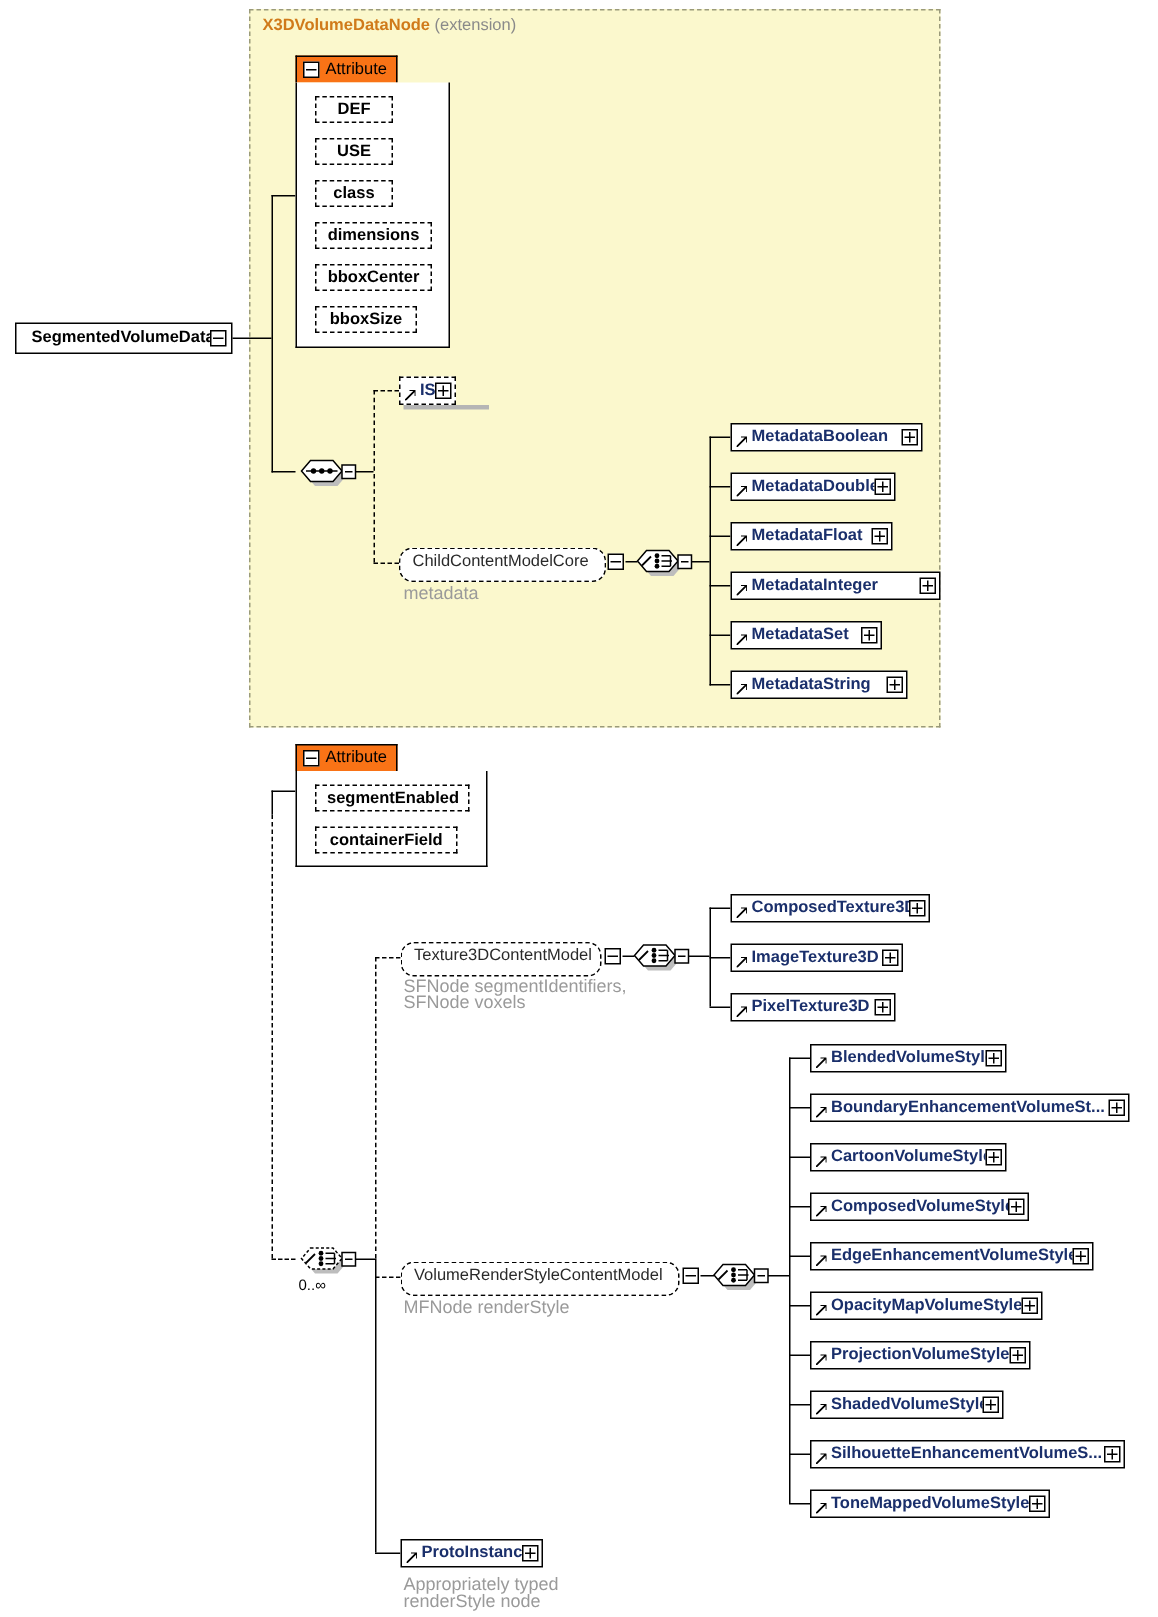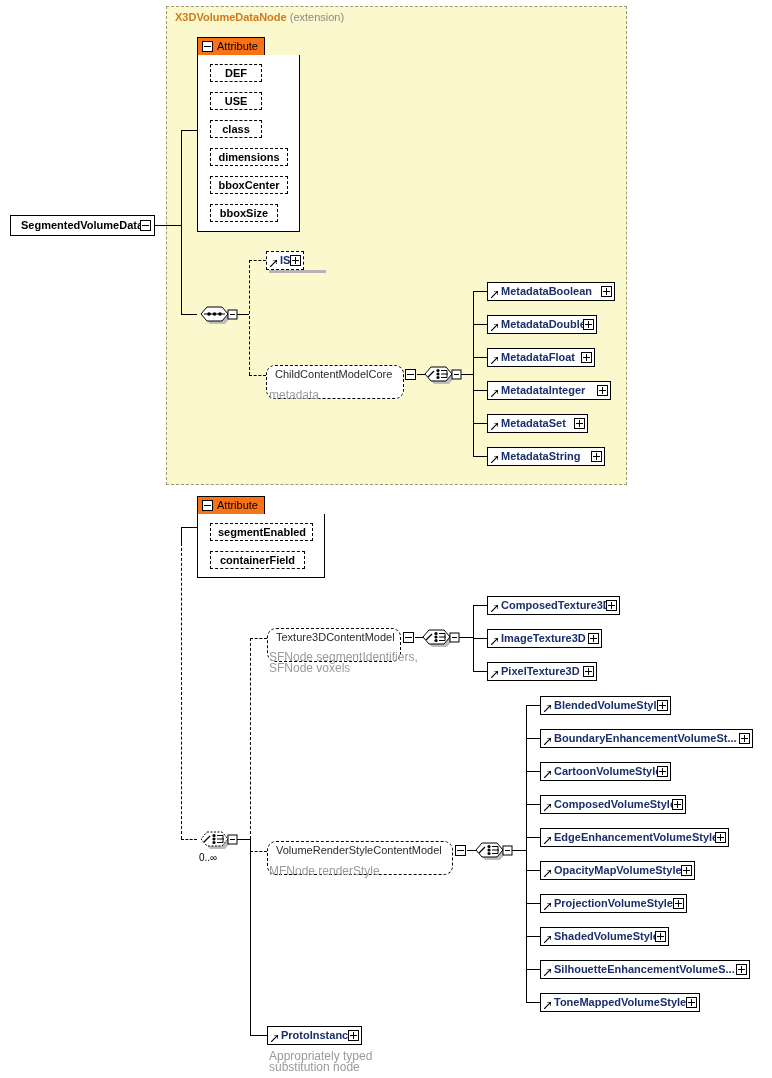--- a/index.html
+++ b/index.html
@@ -47,21 +47,21 @@
         white-space:nowrap;}
   .attrtab .m{position:absolute;left:4px;top:3px;width:11px;height:11px;border:1px solid #000;background:#fff;box-sizing:border-box;}
   .attrtab .m:before{content:"";position:absolute;left:1px;top:4px;width:7px;height:1px;background:#000;}
   .abox{position:absolute;box-sizing:border-box;background:#fff;border:1px dashed #000;
         height:18px;line-height:16px;font-size:11px;font-weight:bold;color:#000;
         white-space:nowrap;padding:0 7px;text-align:center;}
   .abox:after{content:"";position:absolute;left:3px;top:18px;width:100%;height:3px;background:#b5b5b5;z-index:-1;}
 
   
   .mbox{position:absolute;box-sizing:border-box;background:#fff;border:1px dashed #000;border-radius:9px;
-        height:34px;line-height:17px;font-size:11px;color:#2a2a2a;white-space:nowrap;padding:0 8px;}
+        height:23px;line-height:17px;font-size:11px;color:#2a2a2a;white-space:nowrap;padding:0 8px;}
   .mbox:after{content:"";position:absolute;left:3px;top:19px;width:100%;height:3px;background:#b5b5b5;z-index:-1;border-radius:0 0 4px 4px;}
   .note{position:absolute;font-size:12px;color:#9a9a9a;line-height:11px;white-space:pre;}
 
   
   .comp{position:absolute;width:46px;height:26px;}
   .comp svg{display:block;}
   .card{position:absolute;font-size:10px;color:#000;white-space:nowrap;}
 </style>
 </head>
 <body>
@@ -172,21 +172,21 @@
     <span>MetadataDouble</span>
     <span class="plus"></span>
   </div>
   <div class="ebox shadow haspad" style="left:487px;top:348px;width:108px;">
     <svg class="arrow" viewBox="0 0 7 7">
         <path d="M0 7 L7 0 M7 0 L3 0 M7 0 L7 4" stroke="#000" stroke-width="1.2" fill="none"></path>
       </svg>
     <span>MetadataFloat</span>
     <span class="plus"></span>
   </div>
-  <div class="ebox shadow haspad" style="left:487px;top:381px;width:124px;">
+  <div class="ebox shadow haspad" style="left:487px;top:381px;width:140px;">
     <svg class="arrow" viewBox="0 0 7 7">
         <path d="M0 7 L7 0 M7 0 L3 0 M7 0 L7 4" stroke="#000" stroke-width="1.2" fill="none"></path>
       </svg>
     <span>MetadataInteger</span>
     <span class="plus"></span>
   </div>
   <div class="ebox shadow haspad" style="left:487px;top:414px;width:101px;">
     <svg class="arrow" viewBox="0 0 7 7">
         <path d="M0 7 L7 0 M7 0 L3 0 M7 0 L7 4" stroke="#000" stroke-width="1.2" fill="none"></path>
       </svg>
@@ -400,15 +400,15 @@
   </div>
 
   <div class="ebox shadow haspad" style="left:267px;top:1026px;width:95px;">
     <svg class="arrow" viewBox="0 0 7 7">
         <path d="M0 7 L7 0 M7 0 L3 0 M7 0 L7 4" stroke="#000" stroke-width="1.2" fill="none"></path>
       </svg>
     <span>ProtoInstance</span>
     <span class="plus"></span>
   </div>
   <div class="note" style="left:269px;top:1051px;">Appropriately typed
-substitution node</div>
+renderStyle node</div>
 
 </div>
 
 </body></html>

